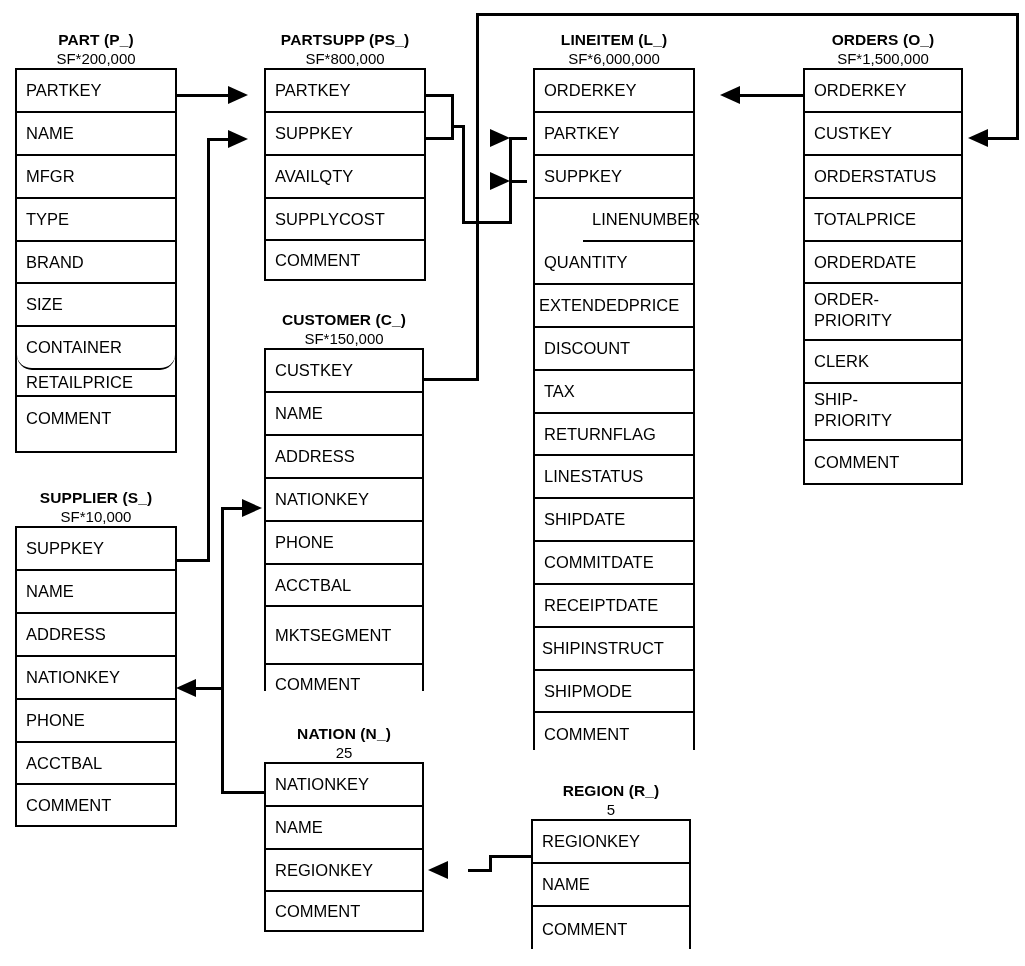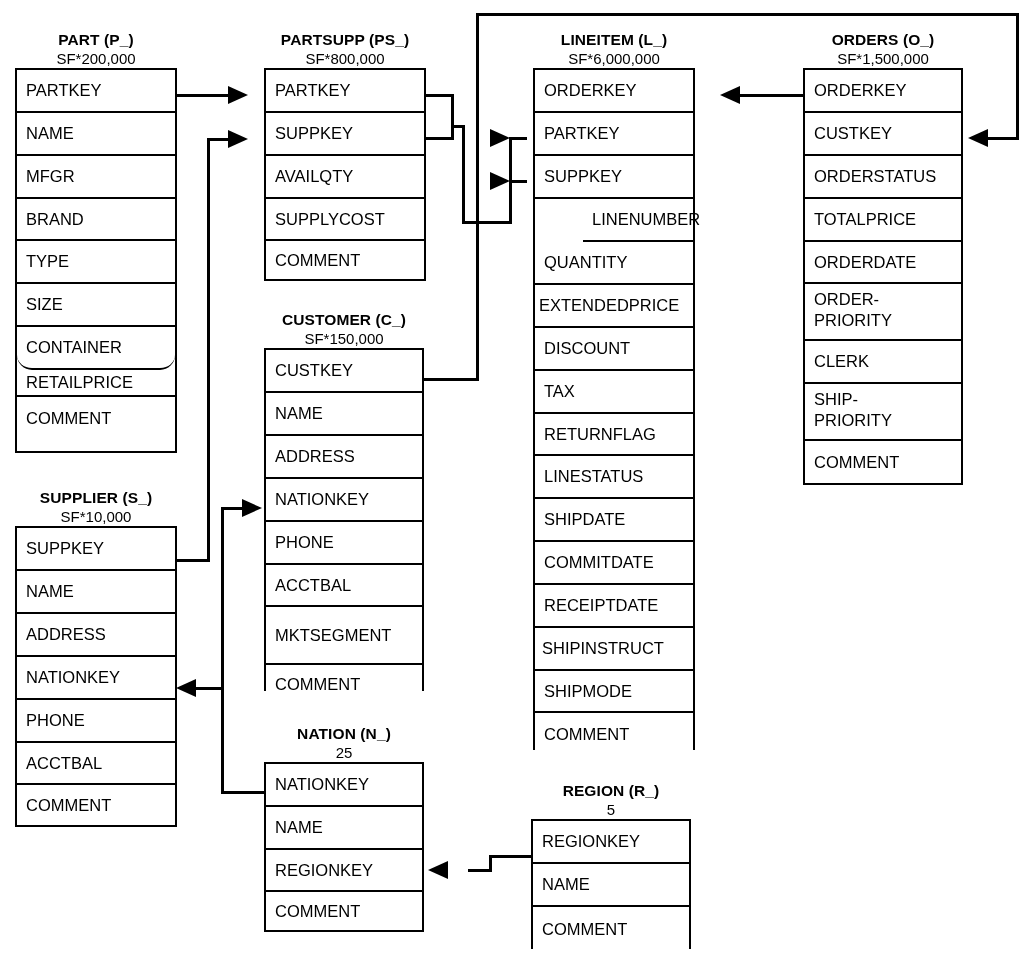--- a/index.html
+++ b/index.html
@@ -125,22 +125,22 @@
     <div class="arrow left" style="left:428px;top:861px;"></div>
   </div>
 
   <div class="table-group" style="left:15px;top:30px;width:162px;">
     <div class="tbl-title">PART (P_)</div>
     <div class="tbl-sub">SF*200,000</div>
     <div class="tbl-box" style="width:162px;height:385px;">
       <div class="fld" style="height:43px;">PARTKEY</div>
       <div class="fld" style="height:43px;">NAME</div>
       <div class="fld" style="height:43px;">MFGR</div>
+      <div class="fld" style="height:43px;">TYPE</div>
       <div class="fld" style="height:42px;">BRAND</div>
-      <div class="fld" style="height:43px;">TYPE</div>
       <div class="fld" style="height:43px;">SIZE</div>
       <div class="fld" style="height:43px;border-radius:15px;">CONTAINER</div>
       <div class="fld" style="height:27px;">RETAILPRICE</div>
       <div class="fld" style="height:42px;">COMMENT</div>
     </div>
   </div>
 
   <div class="table-group" style="left:264px;top:30px;width:162px;">
     <div class="tbl-title">PARTSUPP (PS_)</div>
     <div class="tbl-sub">SF*800,000</div>

